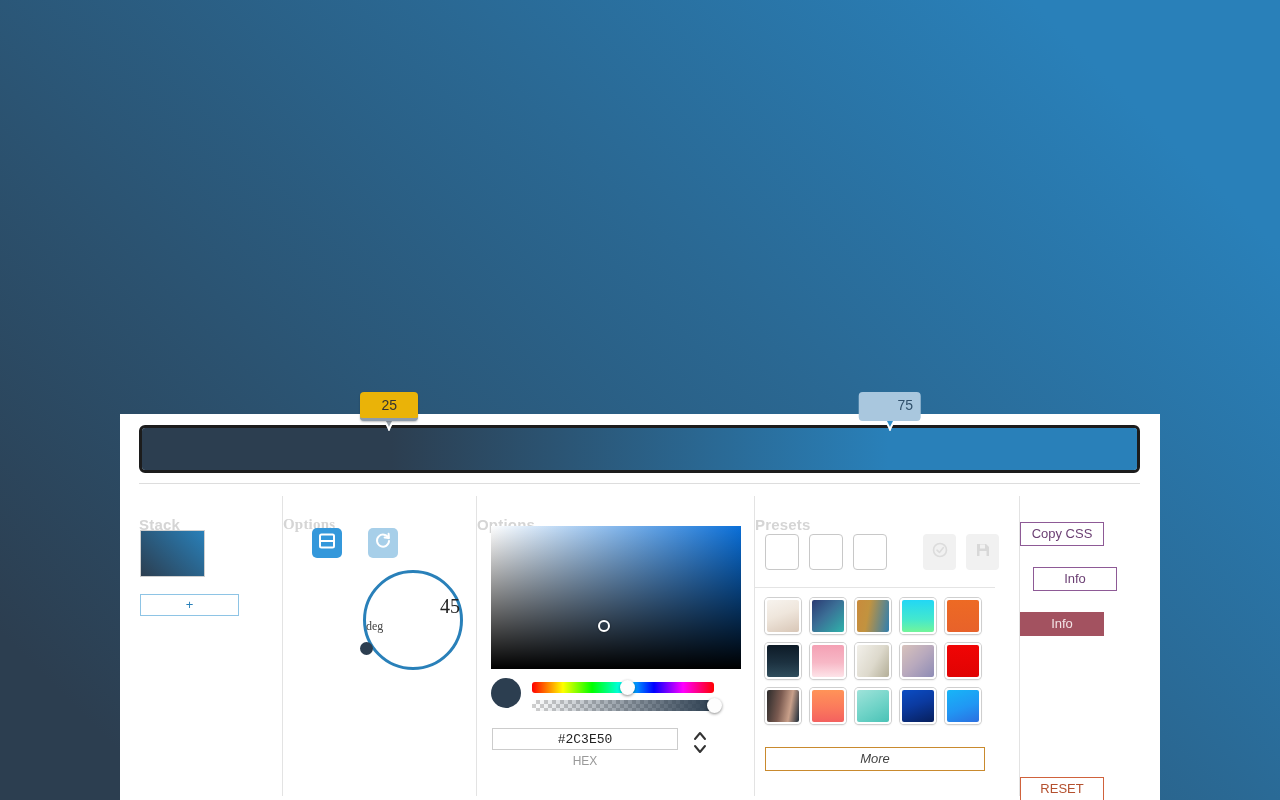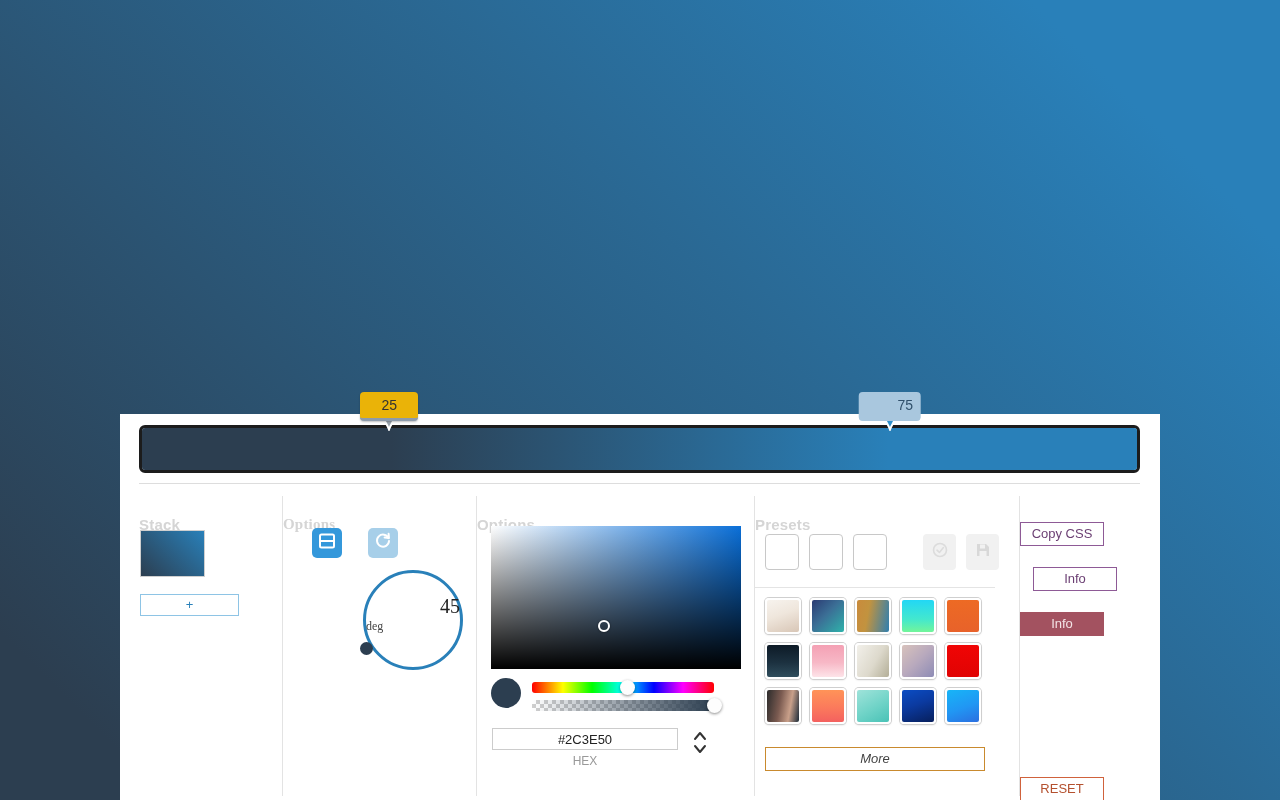--- a/index.html
+++ b/index.html
@@ -229,21 +229,21 @@
 
   #hex-input {
     position: absolute;
     left: 15px; top: 232px;
     width: 186px; height: 22px;
     border: 1px solid #cccccc;
     background: #ffffff;
     text-align: center;
     font-size: 13px;
     color: #222;
-    font-family: Liberation Sans, sans-serif;
+    font-family: Liberation Mono, monospace;
   }
   #hex-label {
     position: absolute;
     left: 15px; top: 258px;
     width: 186px;
     text-align: center;
     font-size: 12px;
     color: #999999;
   }
   #hex-stepper {

